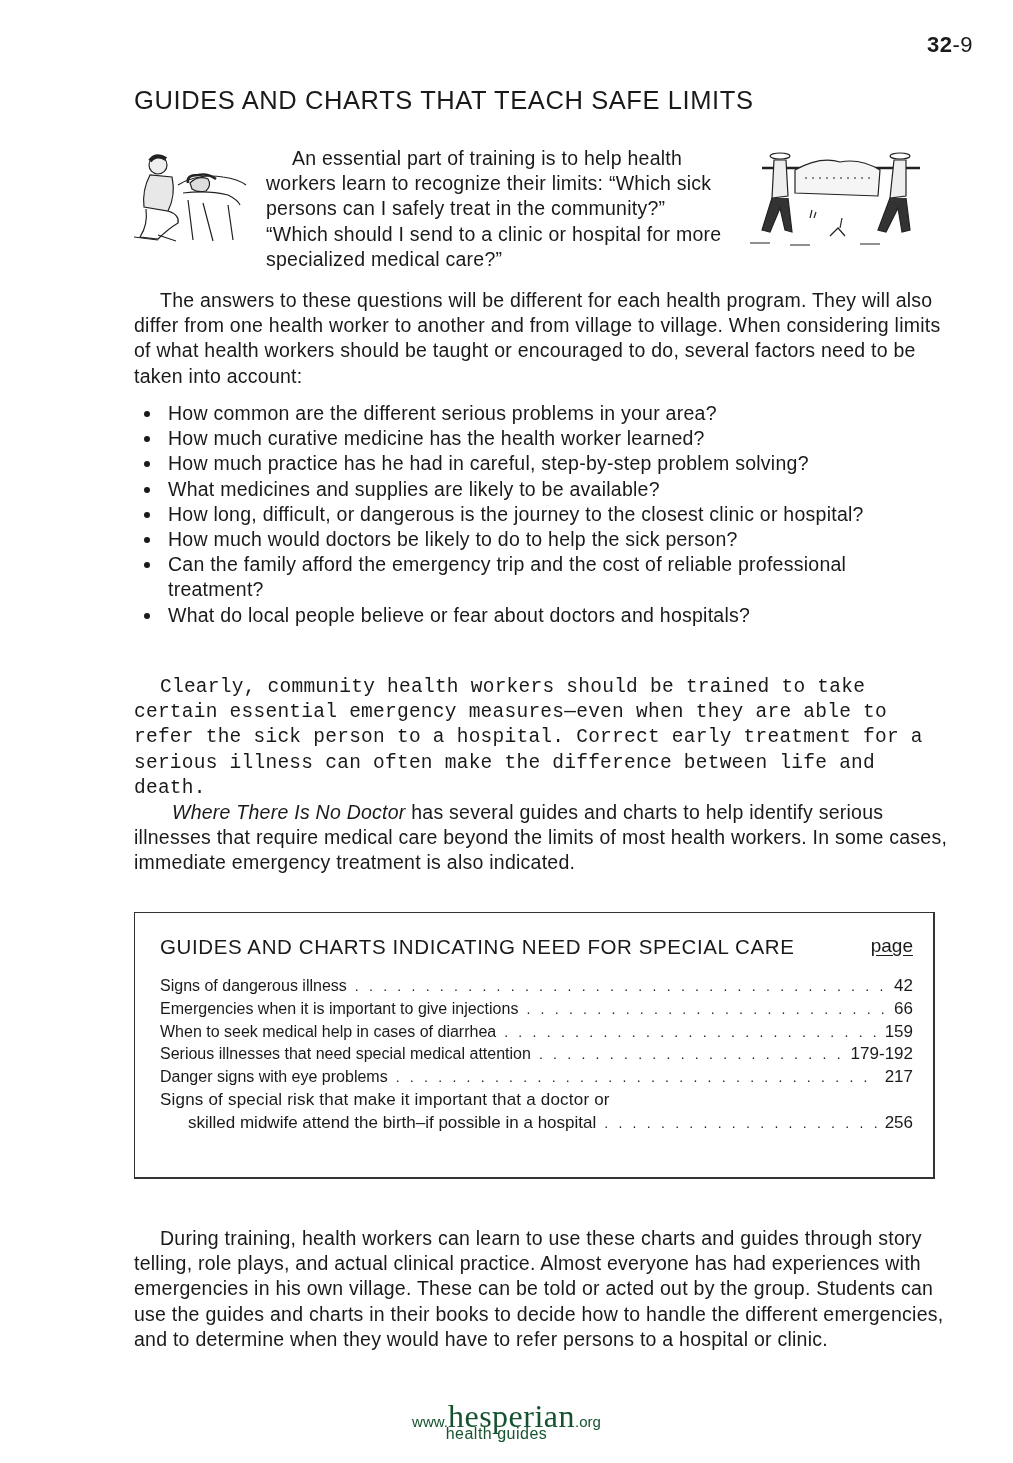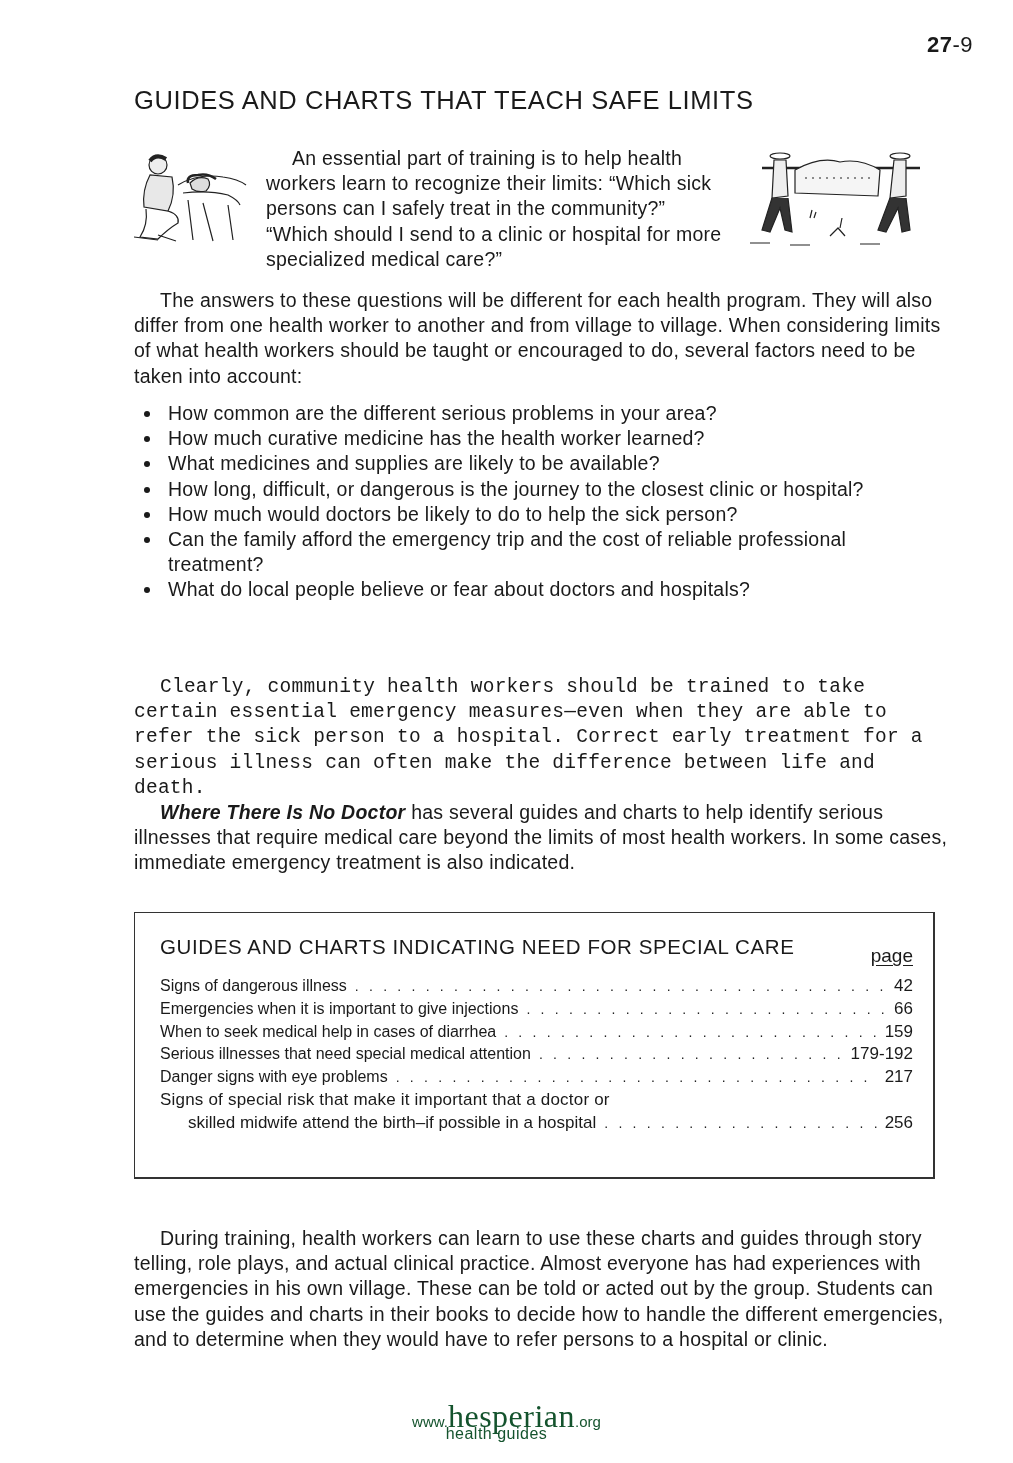--- a/index.html
+++ b/index.html
@@ -31,32 +31,32 @@
   .para { position: absolute; left: 134px; width: 815px; margin: 0; text-indent: 26px; }
   .p1 { top: 288px; }
   .bullets { position: absolute; top: 401px; left: 142px; width: 790px; margin: 0; padding: 0; list-style: none; }
   .bullets li { position: relative; padding-left: 26px; }
   .bullets li::before {
     content: ""; position: absolute; left: 2px; top: 10px;
     width: 6px; height: 6px; border-radius: 50%; background: #1a1a1a;
   }
   .p2 { top: 675px; font-family: Liberation Mono, monospace; }
   .p3 { top: 800px; }
-  .p3 em { font-weight: bold; font-style: italic; }
+  .p3 em { font-weight: normal; font-style: italic; margin-left: 12px; }
 
   .special-box {
     position: absolute; top: 912px; left: 134px; width: 798px; height: 264px;
     border: 1.5px solid #333; border-bottom-width: 2px; border-right-width: 2px;
   }
   .box-head {
     position: absolute; top: 22px; left: 25px; right: 20px;
     font-size: 20.5px; letter-spacing: 0.6px;
   }
   .box-head .page-col {
-    position: absolute; right: 0; top: 10px; font-size: 19px;
+    position: absolute; right: 0; top: 0; font-size: 19px;
     text-decoration: underline; text-underline-offset: 3px; letter-spacing: 0;
   }
   .box-list {
     position: absolute; top: 62px; left: 25px; right: 20px;
     font-size: 16px; line-height: 22.8px;
   }
   .entry { display: flex; align-items: flex-end; white-space: nowrap; }
   .entry .leader {
     flex: 1; overflow: hidden; margin: 0 6px 0 8px; color: #222;
     letter-spacing: 3.2px; font-size: 14px;
@@ -72,21 +72,21 @@
     position: absolute; top: 1398px; left: 0; width: 1013px; text-align: center;
     color: #14532d;
   }
   .footer .url { font-size: 15px; }
   .footer .brand { font-family: "Liberation Serif", "DejaVu Serif", serif; font-size: 32px; letter-spacing: 0.5px; }
   .footer .sub { display: block; font-size: 16px; margin-top: -10px; margin-left: -20px; letter-spacing: 0.5px; }
 </style>
 </head>
 <body>
 
-<div class="page-number"><b>27</b><span>-9</span></div>
+<div class="page-number"><b>32</b><span>-9</span></div>
 
 <h1 class="page-title">GUIDES AND CHARTS THAT TEACH SAFE LIMITS</h1>
 
 <svg class="illus-left" viewBox="0 0 120 100">
   <g fill="none" stroke="#222" stroke-width="1.2">
     <path d="M50 40 Q70 28 95 32 Q110 34 118 40 M55 48 Q80 45 100 50 Q110 55 112 60 M60 55 L65 95 M75 58 L85 96 M100 60 L105 95"></path>
     <path d="M62 38 Q70 30 80 34 Q84 40 78 46 Q70 48 64 44 Z" fill="#ddd"></path>
     <path d="M60 38 Q58 30 70 30 Q80 28 88 34" stroke-width="2.5"></path>
     <circle cx="30" cy="20" r="9" fill="#eee"></circle>
     <path d="M22 16 Q28 8 38 14" stroke-width="4"></path>
@@ -113,20 +113,21 @@
     <path d="M140 50 L128 82 L136 84 L148 60 L152 84 L160 82 L156 50" fill="#333"></path>
     <path d="M60 70 L62 62 M64 70 L66 64 M80 88 L88 80 L95 88 M90 80 L92 70 M0 95 L20 95 M40 97 L60 97 M110 96 L130 96"></path>
   </g>
 </svg>
 
 <p class="para p1 body-text">The answers to these questions will be different for each health program. They will also differ from one health worker to another and from village to village. When considering limits of what health workers should be taught or encouraged to do, several factors need to be taken into account:</p>
 
 <ul class="bullets body-text">
   <li>How common are the different serious problems in your area?</li>
   <li>How much curative medicine has the health worker learned?</li>
+  <li>How much practice has he had in careful, step-by-step problem solving?</li>
   <li>What medicines and supplies are likely to be available?</li>
   <li>How long, difficult, or dangerous is the journey to the closest clinic or hospital?</li>
   <li>How much would doctors be likely to do to help the sick person?</li>
   <li>Can the family afford the emergency trip and the cost of reliable professional treatment?</li>
   <li>What do local people believe or fear about doctors and hospitals?</li>
 </ul>
 
 <p class="para p2 body-text">Clearly, community health workers should be trained to take certain essential emergency measures—even when they are able to refer the sick person to a hospital. Correct early treatment for a serious illness can often make the difference between life and death.</p>
 
 <p class="para p3 body-text"><em>Where There Is No Doctor</em><span> has several guides and charts to help identify serious illnesses that require medical care beyond the limits of most health workers. In some cases, immediate emergency treatment is also indicated.</span></p>

